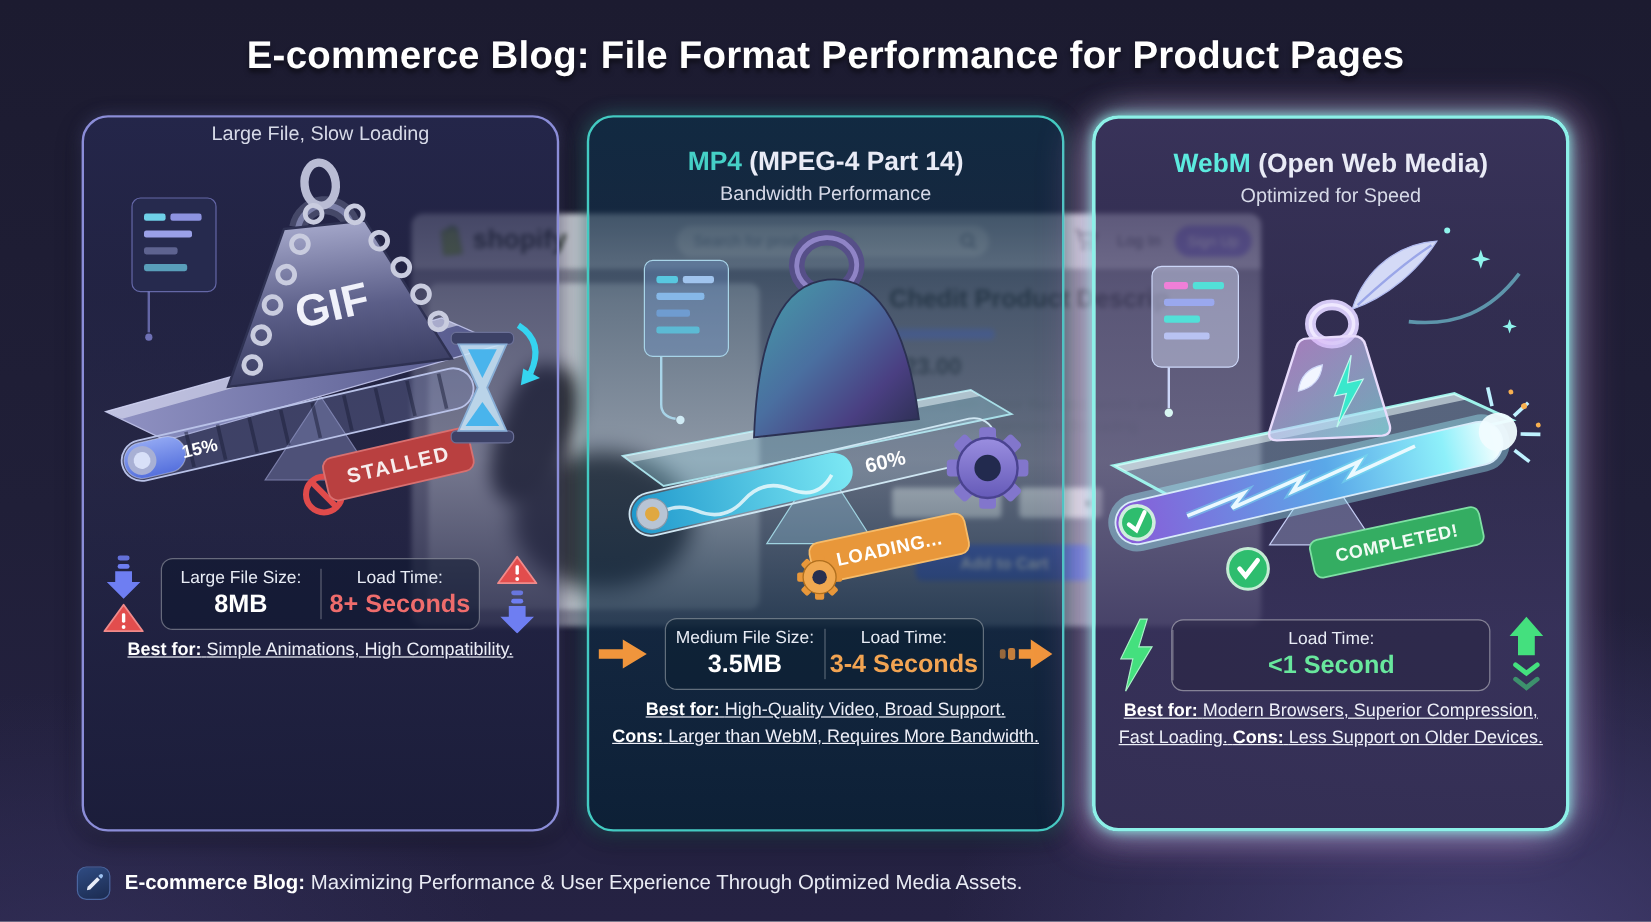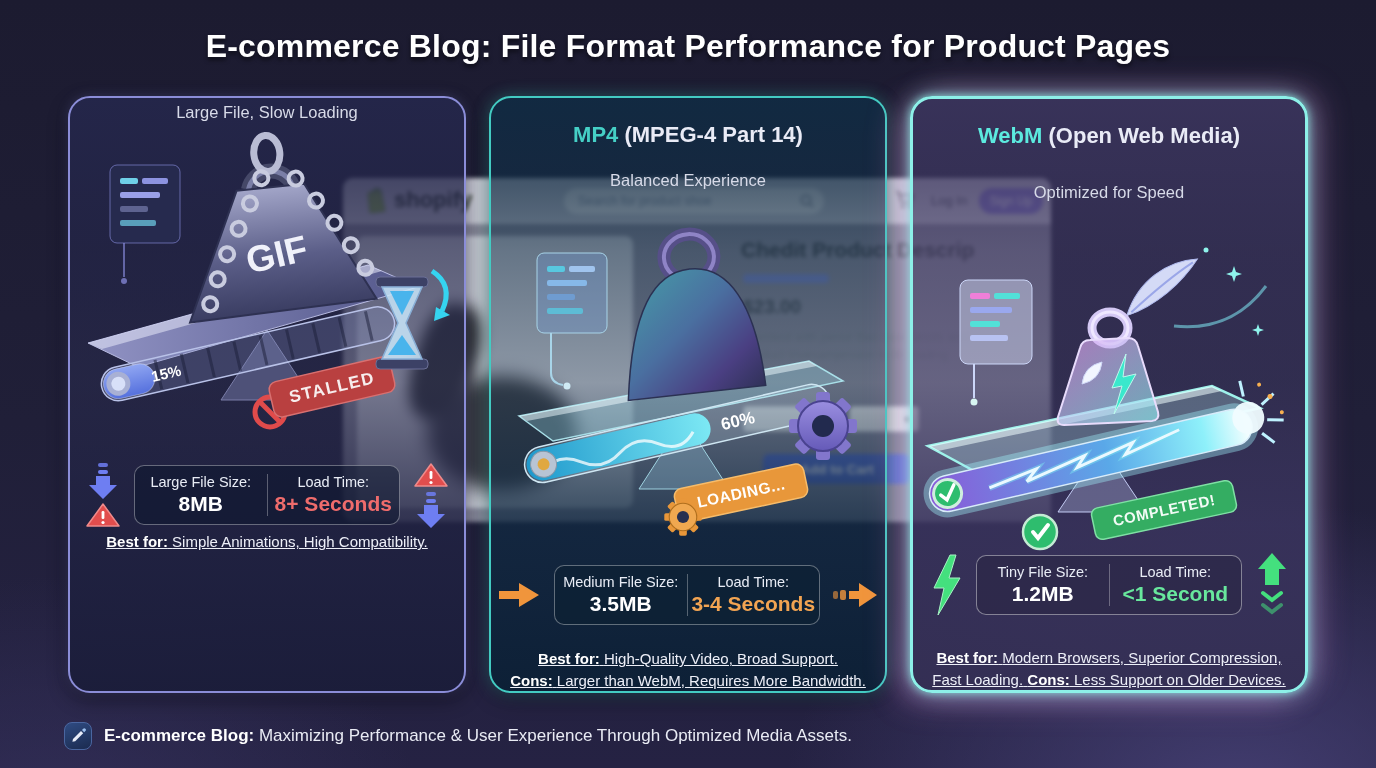--- a/index.html
+++ b/index.html
@@ -57,25 +57,25 @@
   
   .card {
     position:absolute; top:96px; width:398px; height:597px; border-radius:22px;
     display:flex; flex-direction:column; align-items:center; text-align:center;
   }
   .card-gif  { left:68px;  border:2px solid #8b8dd8;
     background:linear-gradient(180deg, rgba(36,38,74,.97), rgba(36,38,74,.66) 26%, rgba(42,44,80,.52) 48%, rgba(32,34,66,.84) 72%, rgba(27,29,58,.97));
     box-shadow:0 6px 20px rgba(0,0,0,.45), 0 0 12px rgba(130,132,214,.3); }
   .card-mp4  { left:489px; border:2px solid #43cbc2;
     background:linear-gradient(180deg, rgba(17,42,66,.96), rgba(20,46,70,.55) 26%, rgba(24,50,74,.34) 48%, rgba(16,40,64,.8) 72%, rgba(12,32,54,.96));
-    box-shadow:0 6px 20px rgba(0,0,0,.4), 0 0 16px rgba(67,203,194,.4);gap:18px; }
+    box-shadow:0 6px 20px rgba(0,0,0,.4), 0 0 16px rgba(67,203,194,.4); }
   .card-webm { left:910px; border:3px solid #8df0e8;
     background:linear-gradient(180deg, rgba(58,52,92,.93), rgba(62,56,98,.62) 26%, rgba(66,60,104,.5) 48%, rgba(58,52,94,.84) 72%, rgba(52,47,84,.96));
     box-shadow:0 0 10px rgba(141,240,232,.85), 0 0 28px rgba(141,240,232,.45),
-               -12px 8px 32px rgba(225,125,210,.38), 12px -6px 32px rgba(225,125,210,.3);gap:29px; }
+               -12px 8px 32px rgba(225,125,210,.38), 12px -6px 32px rgba(225,125,210,.3); }
 
   .card-title { margin-top:24px; font-size:22px; font-weight:bold; color:#e9ebf6; line-height:1.2; }
   .card-gif  .fmt { color:#a6a7f4; }
   .card-mp4  .fmt { color:#45d0c6; }
   .card-webm .fmt { color:#5ceadf; }
   .card-tagline { margin-top:5px; font-size:16.5px; color:#d7dae8; }
 
   .illus { position:relative; width:394px; height:330px; margin-top:3px; }
   .illus svg { position:absolute; inset:0; }
   svg text { font-family:"Liberation Sans", sans-serif; }
@@ -277,21 +277,21 @@
   <p class="notes">
     <span class="seg"><b>Best for:</b> <span>Simple Animations, High Compatibility.</span></span>
   </p>
 </section>
 
 <section class="card card-mp4">
   <h2 class="card-title">
     <span class="fmt">MP4</span>
     <span>(MPEG-4 Part 14)</span>
   </h2>
-  <div class="card-tagline">Balanced Experience</div>
+  <div class="card-tagline">Bandwidth Performance</div>
 
   <div class="illus">
     <svg viewBox="0 0 394 330">
       <defs>
         <linearGradient id="mBell" x1="0" y1="0" x2="1" y2="1">
           <stop offset="0" stop-color="#45a0a8"></stop>
             <stop offset=".45" stop-color="#4a6fa0"></stop>
           <stop offset=".75" stop-color="#4a3f82"></stop>
             <stop offset="1" stop-color="#2c2f52"></stop>
         </linearGradient>
@@ -478,24 +478,20 @@
         <text y="5.5" font-size="15" font-weight="bold" fill="#f2fbf5" text-anchor="middle" letter-spacing=".5">COMPLETED!</text>
       </g>
     </svg>
   </div>
 
   <div class="stats-row">
     <svg width="34" height="62" viewBox="0 0 34 62">
       <path d="M21 1 L5 34 h10 L9 61 L31 24 h-11 L27 1 Z" fill="#44e07e" stroke="#a8f2c6" stroke-width="1"></path>
     </svg>
     <div class="stats-box">
-      <div class="stat">
-        <div class="stat-label">Tiny File Size:</div>
-        <div class="stat-value">1.2MB</div>
-      </div>
       <div class="stat-div"></div>
       <div class="stat">
         <div class="stat-label">Load Time:</div>
         <div class="stat-value time">&lt;1 Second</div>
       </div>
     </div>
     <svg width="34" height="66" viewBox="0 0 34 66">
       <path d="M17 1 L31 17 h-7 v16 h-14 V17 H3 Z" fill="#44e07e"></path>
       <path d="M8 41 L17 48 L26 41" fill="none" stroke="#44e07e" stroke-width="4" stroke-linecap="round"></path>
       <path d="M8 53 L17 60 L26 53" fill="none" stroke="#44e07e" stroke-width="4" stroke-linecap="round" opacity=".55"></path>

